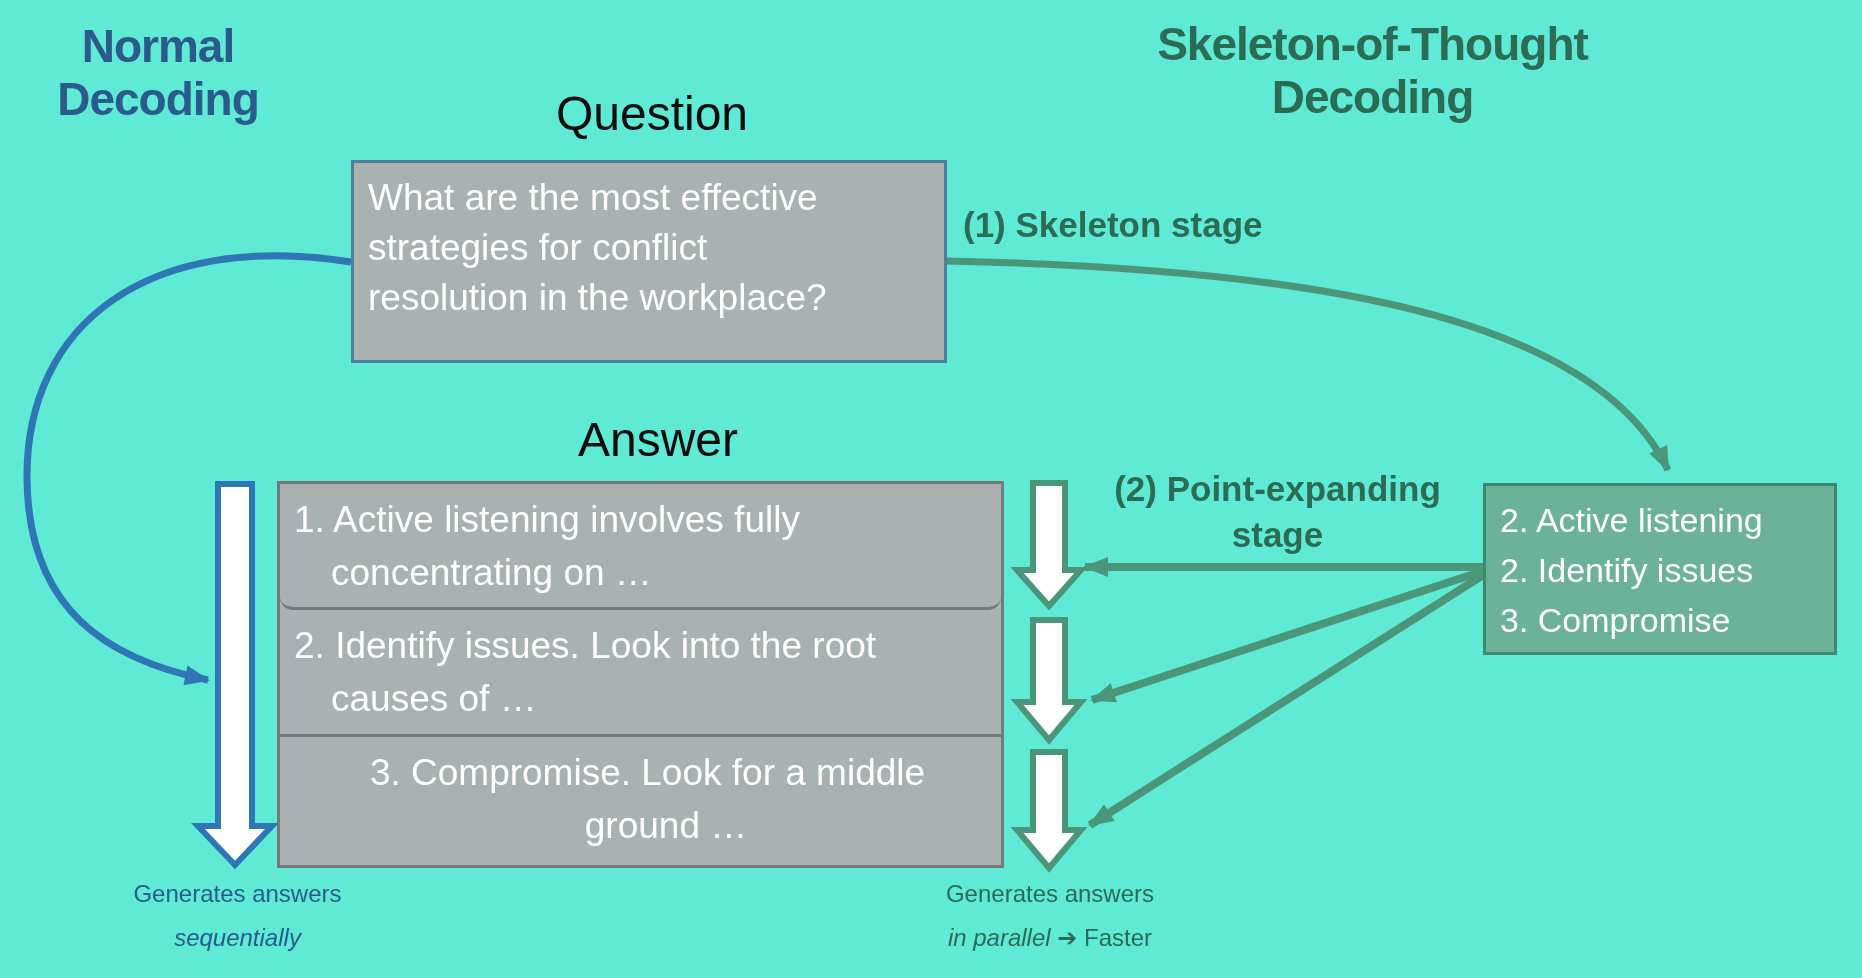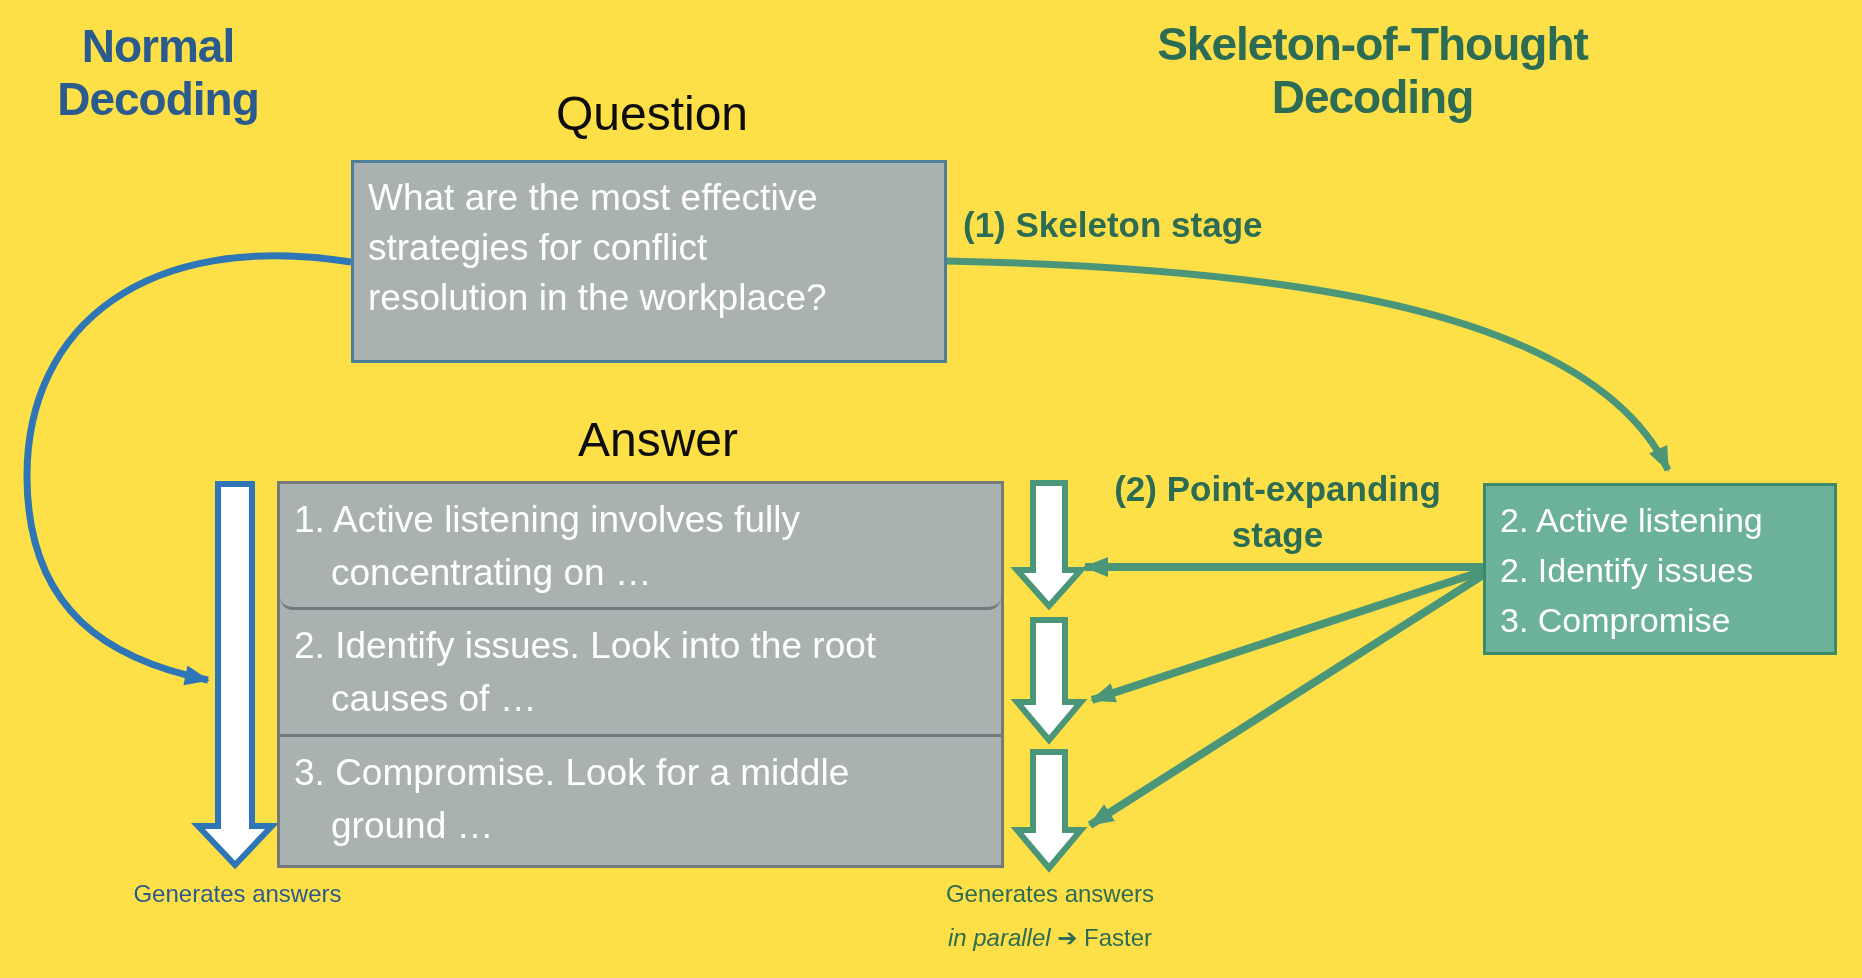--- a/index.html
+++ b/index.html
@@ -1,19 +1,19 @@
 <!DOCTYPE html>
 <html><head>
 <meta charset="utf-8">
 <style>
   html,body{margin:0;padding:0;background:#ffffff;}
   #stage{
     position:relative;
     width:1862px;height:978px;
-    background:#fde047;
+    background:#5eead4;
     font-family:"Liberation Sans",sans-serif;
     overflow:hidden;
   }
   .abs{position:absolute;}
   
   .flow-title{font-weight:700;text-align:center;letter-spacing:-1px;line-height:53px;font-size:46px;}
   .title-blue{color:#2a5b8c;}
   .title-green{color:#2c6b54;}
   
   .section-heading{font-size:48px;color:#0d0d0d;text-align:center;font-weight:400;}
@@ -106,39 +106,40 @@
 
   <div id="answer-table" class="abs gray-box">
     <div class="answer-row divided" style="height:126px;border-radius:13px;">
       <div>1. Active listening involves fully</div>
       <div class="answer-line2">concentrating on …</div>
     </div>
     <div class="answer-row divided" style="height:127px;">
       <div>2. Identify issues. Look into the root</div>
       <div class="answer-line2">causes of …</div>
     </div>
-    <div class="answer-row" style="height:122px;">
+    <div class="answer-row" style="height:122px;text-align:center;">
       <div>3. Compromise. Look for a middle</div>
       <div class="answer-line2">ground …</div>
     </div>
   </div>
 
   <div id="stage2-label" class="abs stage-label">
     <div>(2) Point-expanding</div>
     <div>stage</div>
   </div>
 
   <div id="skeleton-box" class="abs">
     <div class="skeleton-item">2. Active listening</div>
     <div class="skeleton-item">2. Identify issues</div>
     <div class="skeleton-item">3. Compromise</div>
   </div>
 
   <div id="caption-sequential" class="abs caption">
     <div>Generates answers</div>
+    <div class="italic">sequentially</div>
   </div>
 
   <div id="caption-parallel" class="abs caption">
     <div>Generates answers</div>
     <div>
       <span class="italic">in parallel</span>
       <span>➔</span>
       <span>Faster</span>
     </div>
   </div>

